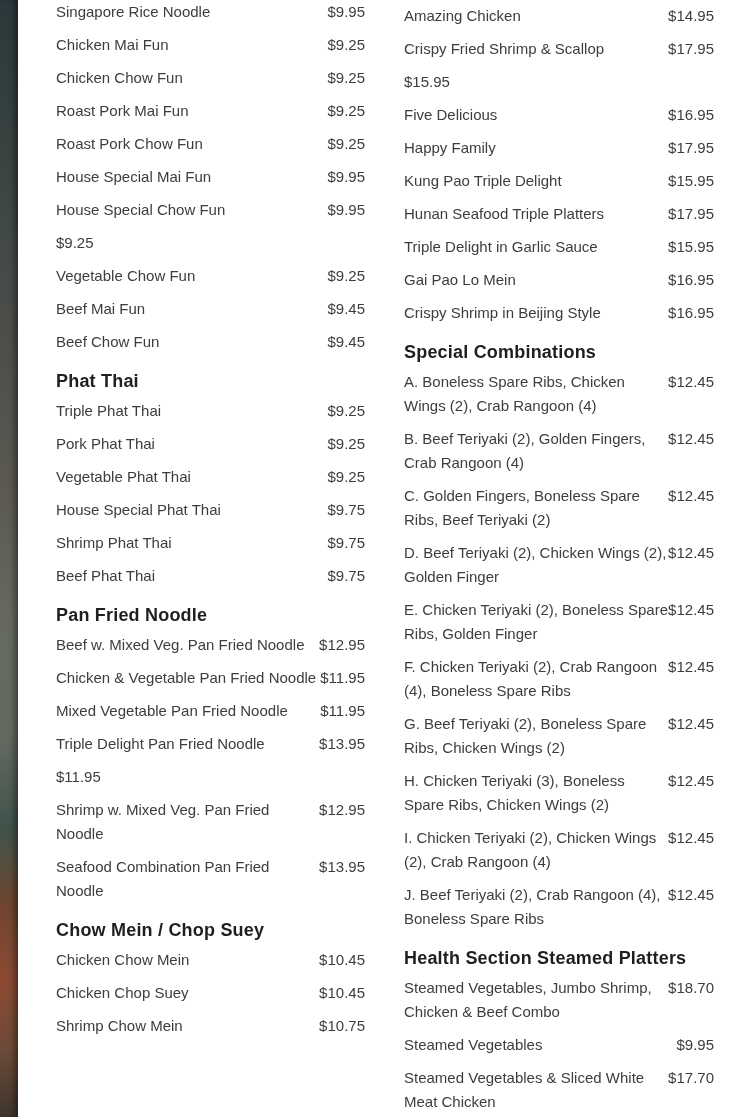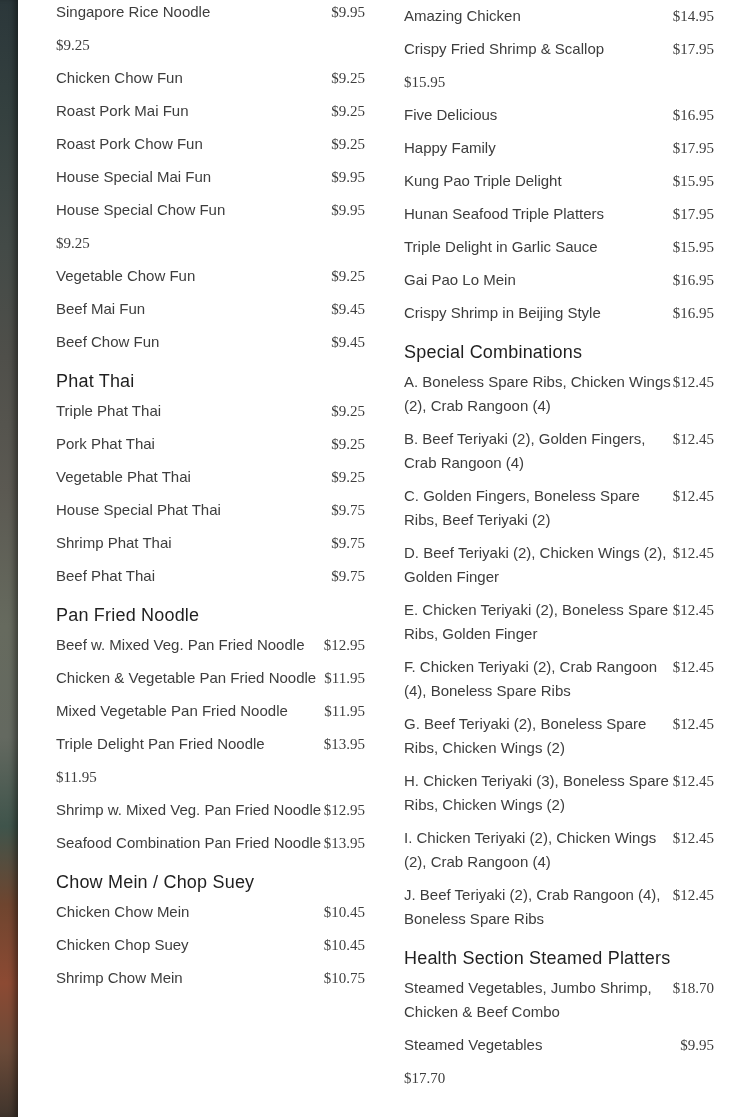--- a/index.html
+++ b/index.html
@@ -47,58 +47,58 @@
     display: flex;
     gap: 39px;
   }
   .col { width: 309px; }
   .col-right { width: 310px; margin-top: 4px; }
 
   .menu-section { margin: 0; }
   .section-heading {
     font-size: 18px;
     line-height: 26px;
-    font-weight: normal;
+    font-weight: bold;
     color: #1f1f1f;
     margin: 14px 0 5px 0;
     letter-spacing: 0.2px;
   }
   .menu-item {
     display: flex;
     justify-content: space-between;
     align-items: flex-start;
     margin-bottom: 9px;
     font-size: 15px;
     line-height: 24px;
     color: #3d3d3d;
   }
   .item-name { flex: 1 1 auto; min-width: 0; }
   .item-price {
     flex: 0 0 auto;
     white-space: nowrap;
     text-align: right;
-    font-family: Liberation Serif, serif;
   }
 </style>
 </head>
 <body>
 
 <div class="page">
   <div class="side-photo"></div>
   <div class="menu-columns">
     <div class="col" id="col-0">
   <section class="menu-section">
 
     <div class="section-items">
   <div class="menu-item">
     <span class="item-name">Singapore Rice Noodle</span>
     <span class="item-price">$9.95</span>
   </div>
 
   <div class="menu-item">
+    <span class="item-name">Chicken Mai Fun</span>
     <span class="item-price">$9.25</span>
   </div>
 
   <div class="menu-item">
     <span class="item-name">Chicken Chow Fun</span>
     <span class="item-price">$9.25</span>
   </div>
 
   <div class="menu-item">
     <span class="item-name">Roast Pork Mai Fun</span>
@@ -352,19 +352,20 @@
     <span class="item-name">Steamed Vegetables, Jumbo Shrimp, Chicken &amp; Beef Combo</span>
     <span class="item-price">$18.70</span>
   </div>
 
   <div class="menu-item">
     <span class="item-name">Steamed Vegetables</span>
     <span class="item-price">$9.95</span>
   </div>
 
   <div class="menu-item">
+    <span class="item-name">Steamed Vegetables &amp; Sliced White Meat Chicken</span>
     <span class="item-price">$17.70</span>
   </div>
 </div>
   </section>
 </div>
   </div>
 </div>
 
 </body></html>

